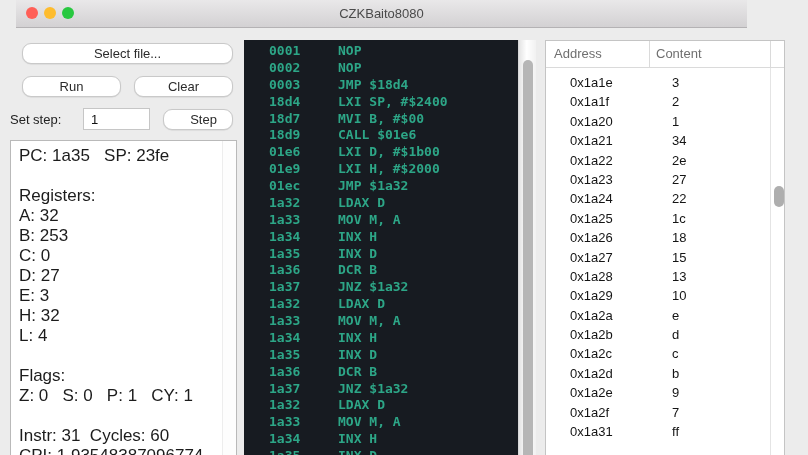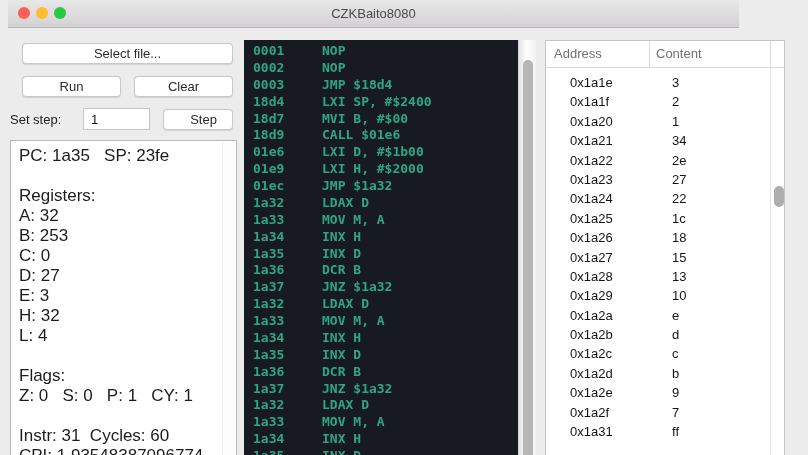--- a/index.html
+++ b/index.html
@@ -3,37 +3,37 @@
 <meta charset="utf-8">
 <style>
   html,body{margin:0;padding:0;background:#d0d0d0;}
   #window{
     position:relative;width:808px;height:455px;overflow:hidden;
     background:#ececec;font-family:"Liberation Sans",sans-serif;
     -webkit-font-smoothing:antialiased;
   }
   
   #titlebar{
-    position:absolute;left:8px;top:0;width:731px;height:27px;
+    position:absolute;left:16px;top:0;width:731px;height:27px;
     background:linear-gradient(#e9e8e9,#d3d1d3);
     border-bottom:1px solid #b4b2b4;
     text-decoration:underline;
   }
   #titlebar .title{
     position:absolute;left:0;right:0;top:0;height:27px;line-height:27px;
     text-align:center;font-size:13px;color:#4a4a4a;
   }
   .light{position:absolute;top:7px;width:12px;height:12px;border-radius:50%;}
   #light-close{left:10px;}
   #light-min{left:28px;}
   #light-zoom{left:46px;}
   
   .mac-btn{
     position:absolute;box-sizing:border-box;height:21px;
-    background:#ffffff;border:1px solid #c9c9c9;border-radius:4px;
+    background:#ffffff;border:1px solid #c9c9c9;border-radius:9px;
     font-family:"Liberation Sans",sans-serif;font-size:13px;color:#2b2b2b;
     text-align:center;line-height:19px;box-shadow:0 0.5px 1px rgba(0,0,0,.12);
     padding:0;
   }
   #btn-select-file{left:22px;top:43px;width:211px;}
   #btn-run{left:22px;top:76px;width:99px;}
   #btn-clear{left:134px;top:76px;width:99px;}
   #btn-step{left:163px;top:109px;width:70px;padding-left:11px;}
   #lbl-set-step{position:absolute;left:10px;top:112px;font-size:13px;color:#222;}
   #input-step{
@@ -51,21 +51,21 @@
   #state-scrolltrack{
     position:absolute;top:0;right:0;width:13px;height:100%;
     background:#fdfdfd;border-left:1px solid #ededed;
   }
   
   #terminal{
     position:absolute;left:244px;top:40px;width:274px;height:420px;
     background:#171b21;overflow:hidden;padding:3px 0 0 0;box-sizing:border-box;
   }
   .dis-row{
-    display:flex;height:16.88px;line-height:16.88px;padding-left:9px;
+    display:flex;height:16.88px;line-height:16.88px;padding-left:25px;
     font-family:"DejaVu Sans Mono","Liberation Mono",monospace;
     font-size:13px;font-weight:bold;color:#2da687;white-space:pre;
   }
   .dis-addr{display:inline-block;width:69px;flex:none;}
   
   #terminal-scrollbar{
     position:absolute;left:518px;top:40px;width:18px;height:420px;
     background:linear-gradient(to right,#e4e4e4,#ffffff 45%,#f1f1f1);
     border-left:1px solid #d8d8d8;box-sizing:border-box;
   }

